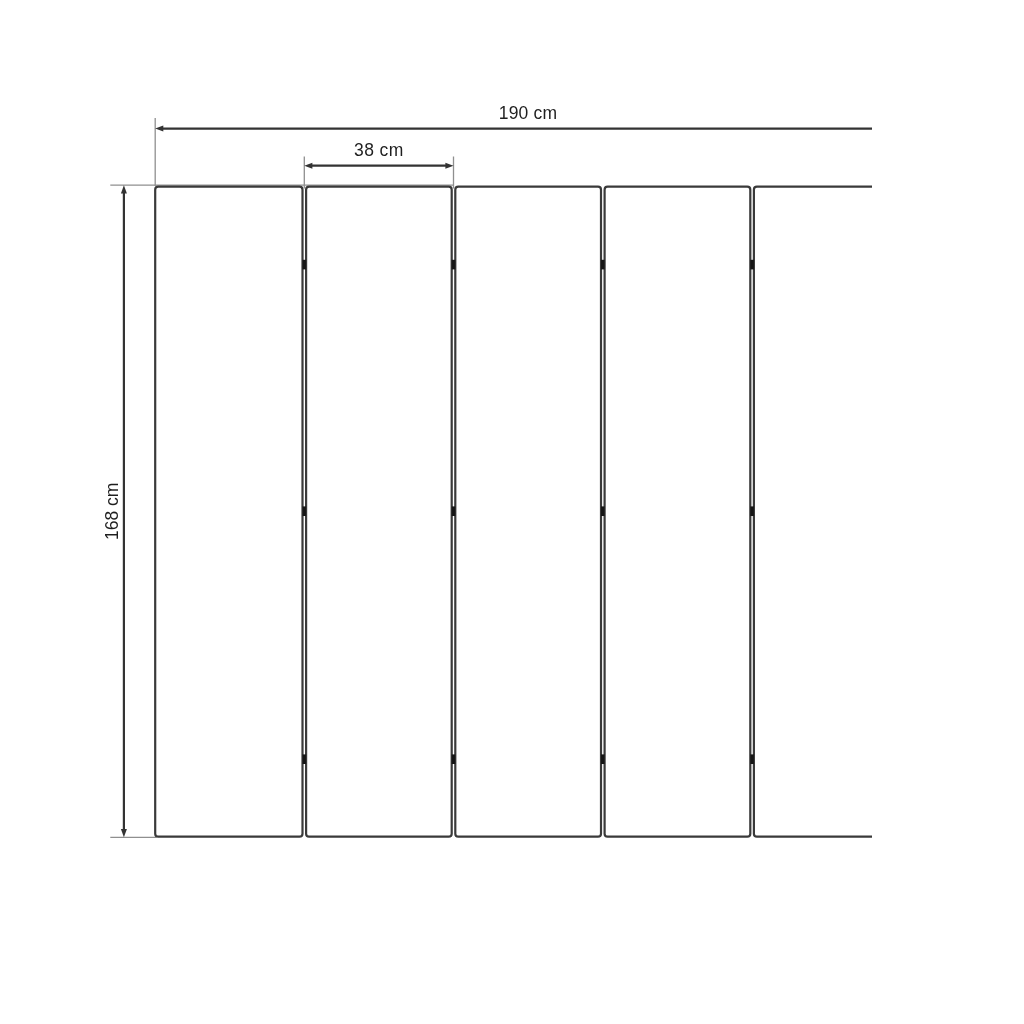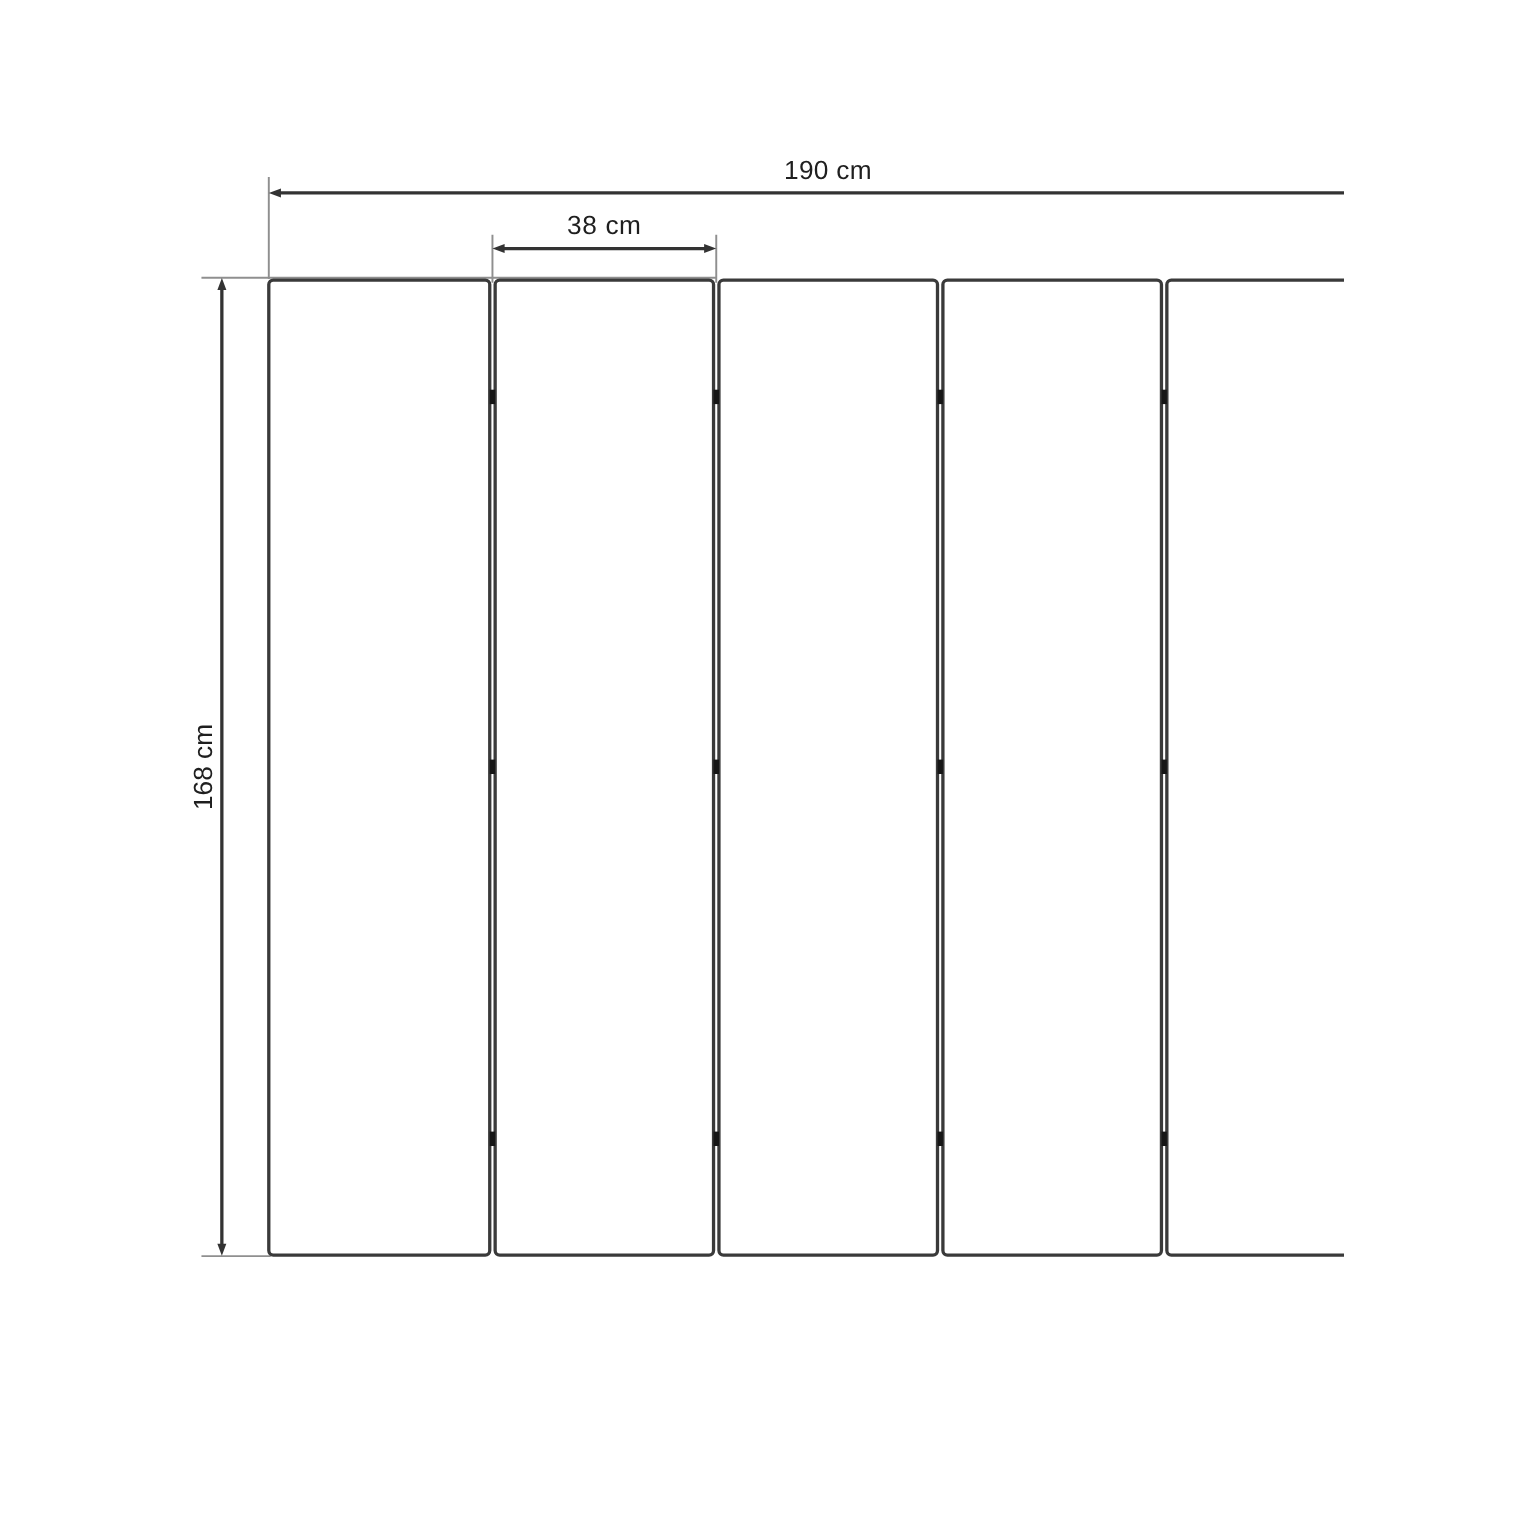--- a/index.html
+++ b/index.html
@@ -1,16 +1,16 @@
 <!DOCTYPE html>
 <html><head>
 <meta charset="utf-8">
 <style>
   html,body{margin:0;padding:0;background:#ffffff;}
-  .page{width:872px;height:1024px;position:relative;background:#ffffff;overflow:hidden;margin-left:24px;}
+  .page{width:872px;height:1024px;position:relative;background:#ffffff;overflow:hidden;}
   svg{display:block;}
   text{font-family:"Liberation Sans", sans-serif;fill:#1f1f1f;}
 </style>
 </head>
 <body>
 
 <div class="page">
 <svg width="1024" height="1024" viewBox="0 0 1024 1024">
 
   <rect x="0" y="0" width="1024" height="1024" fill="#ffffff"></rect>

